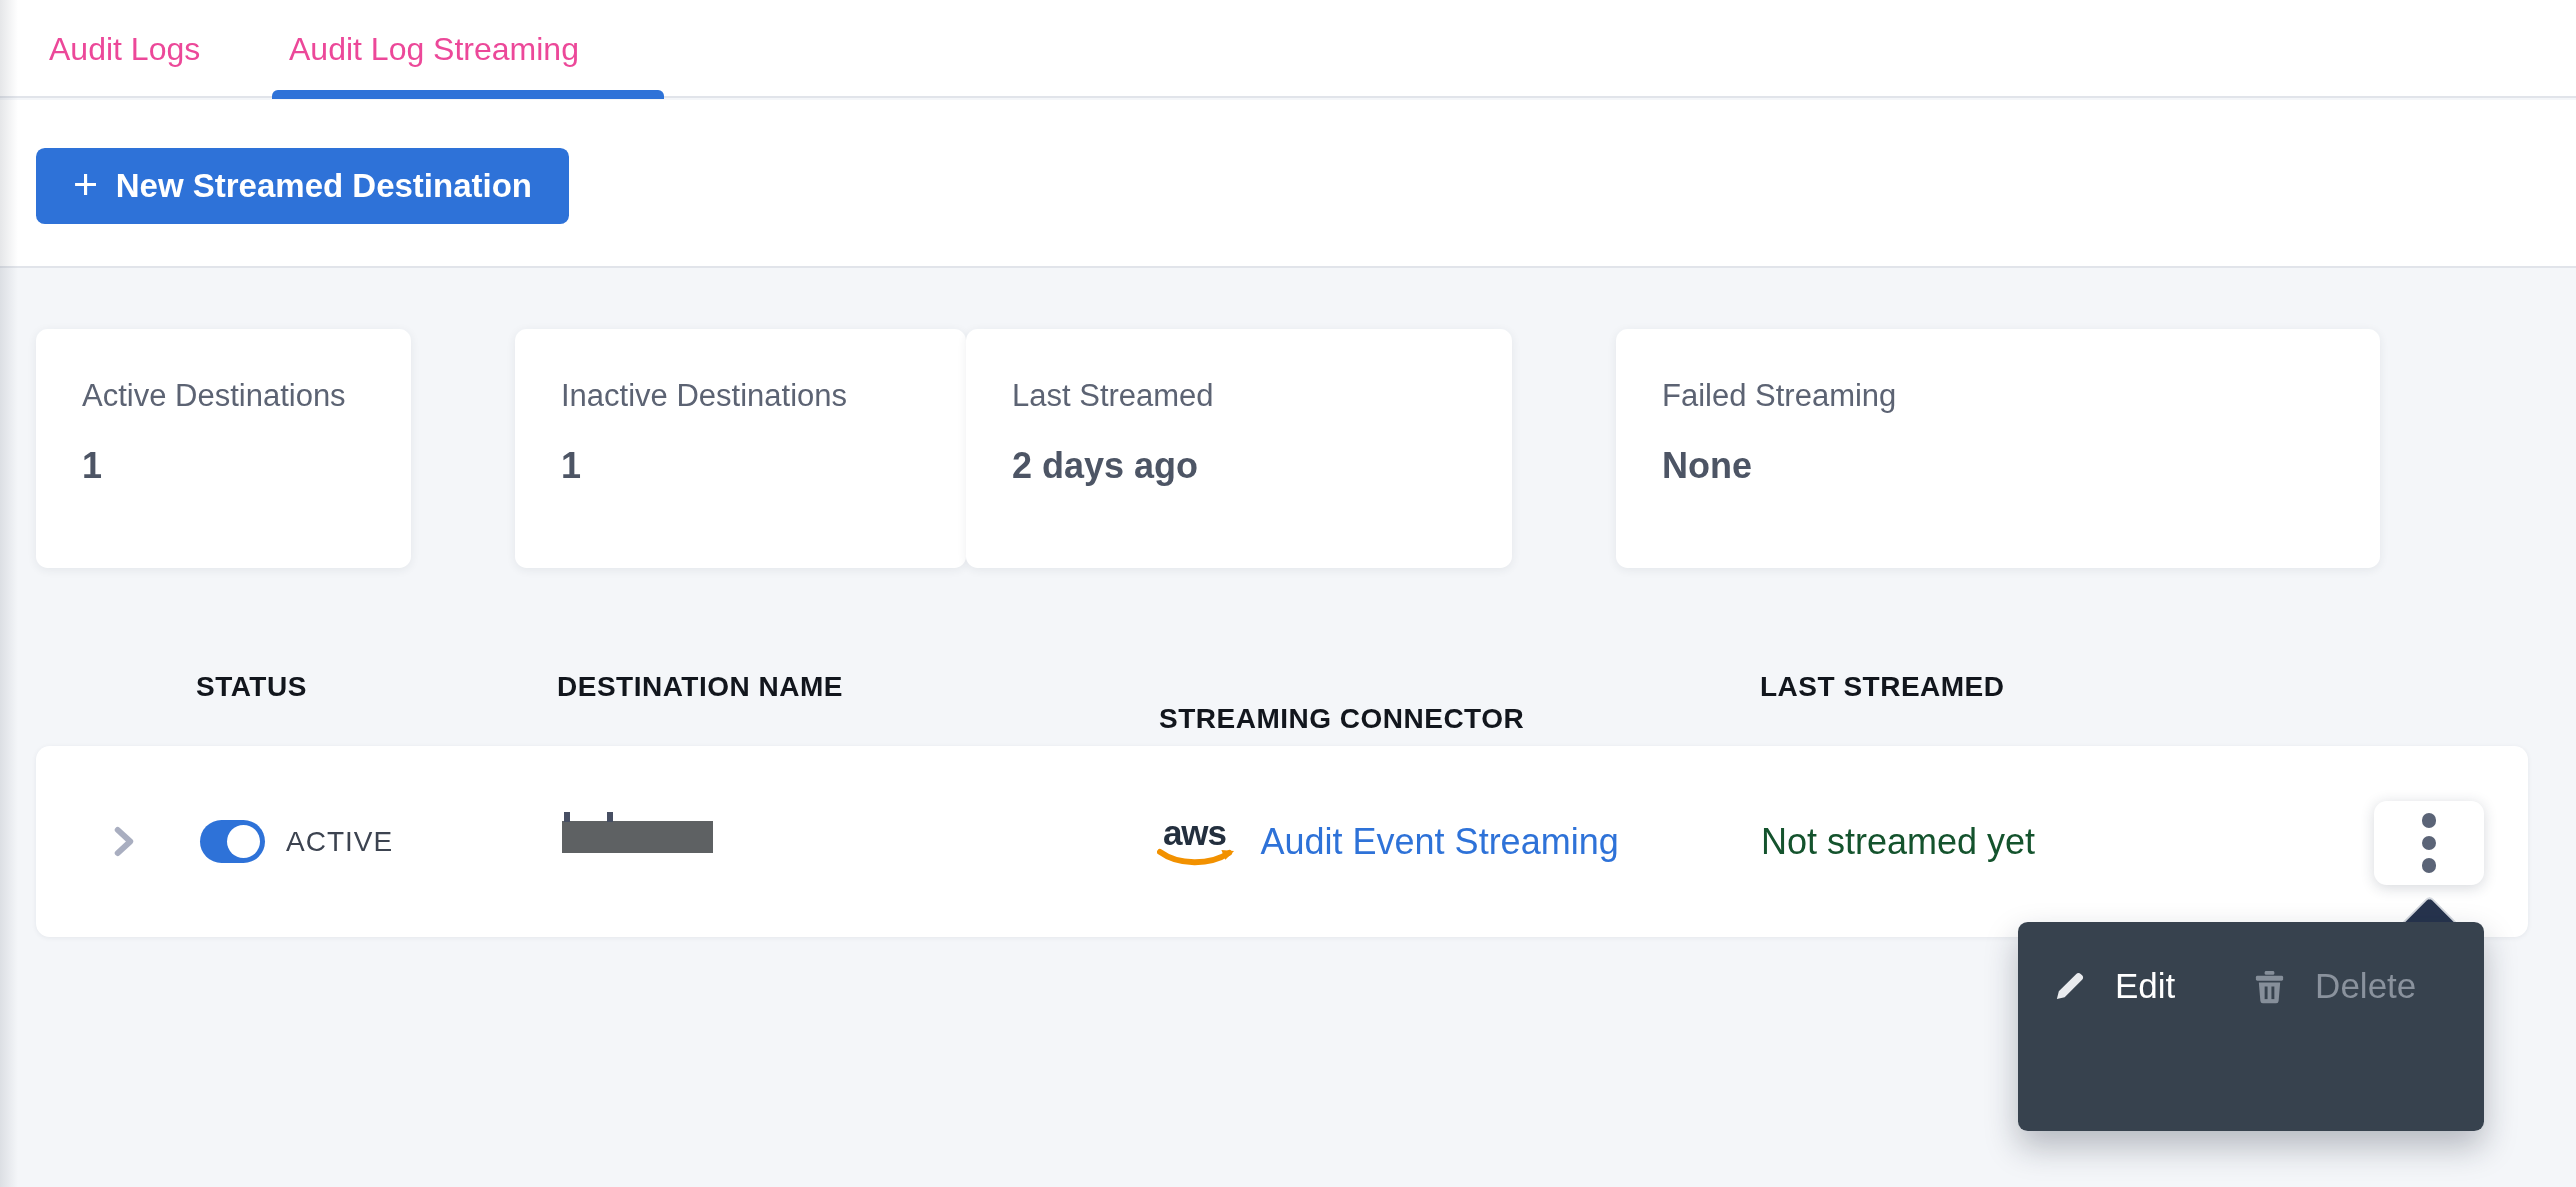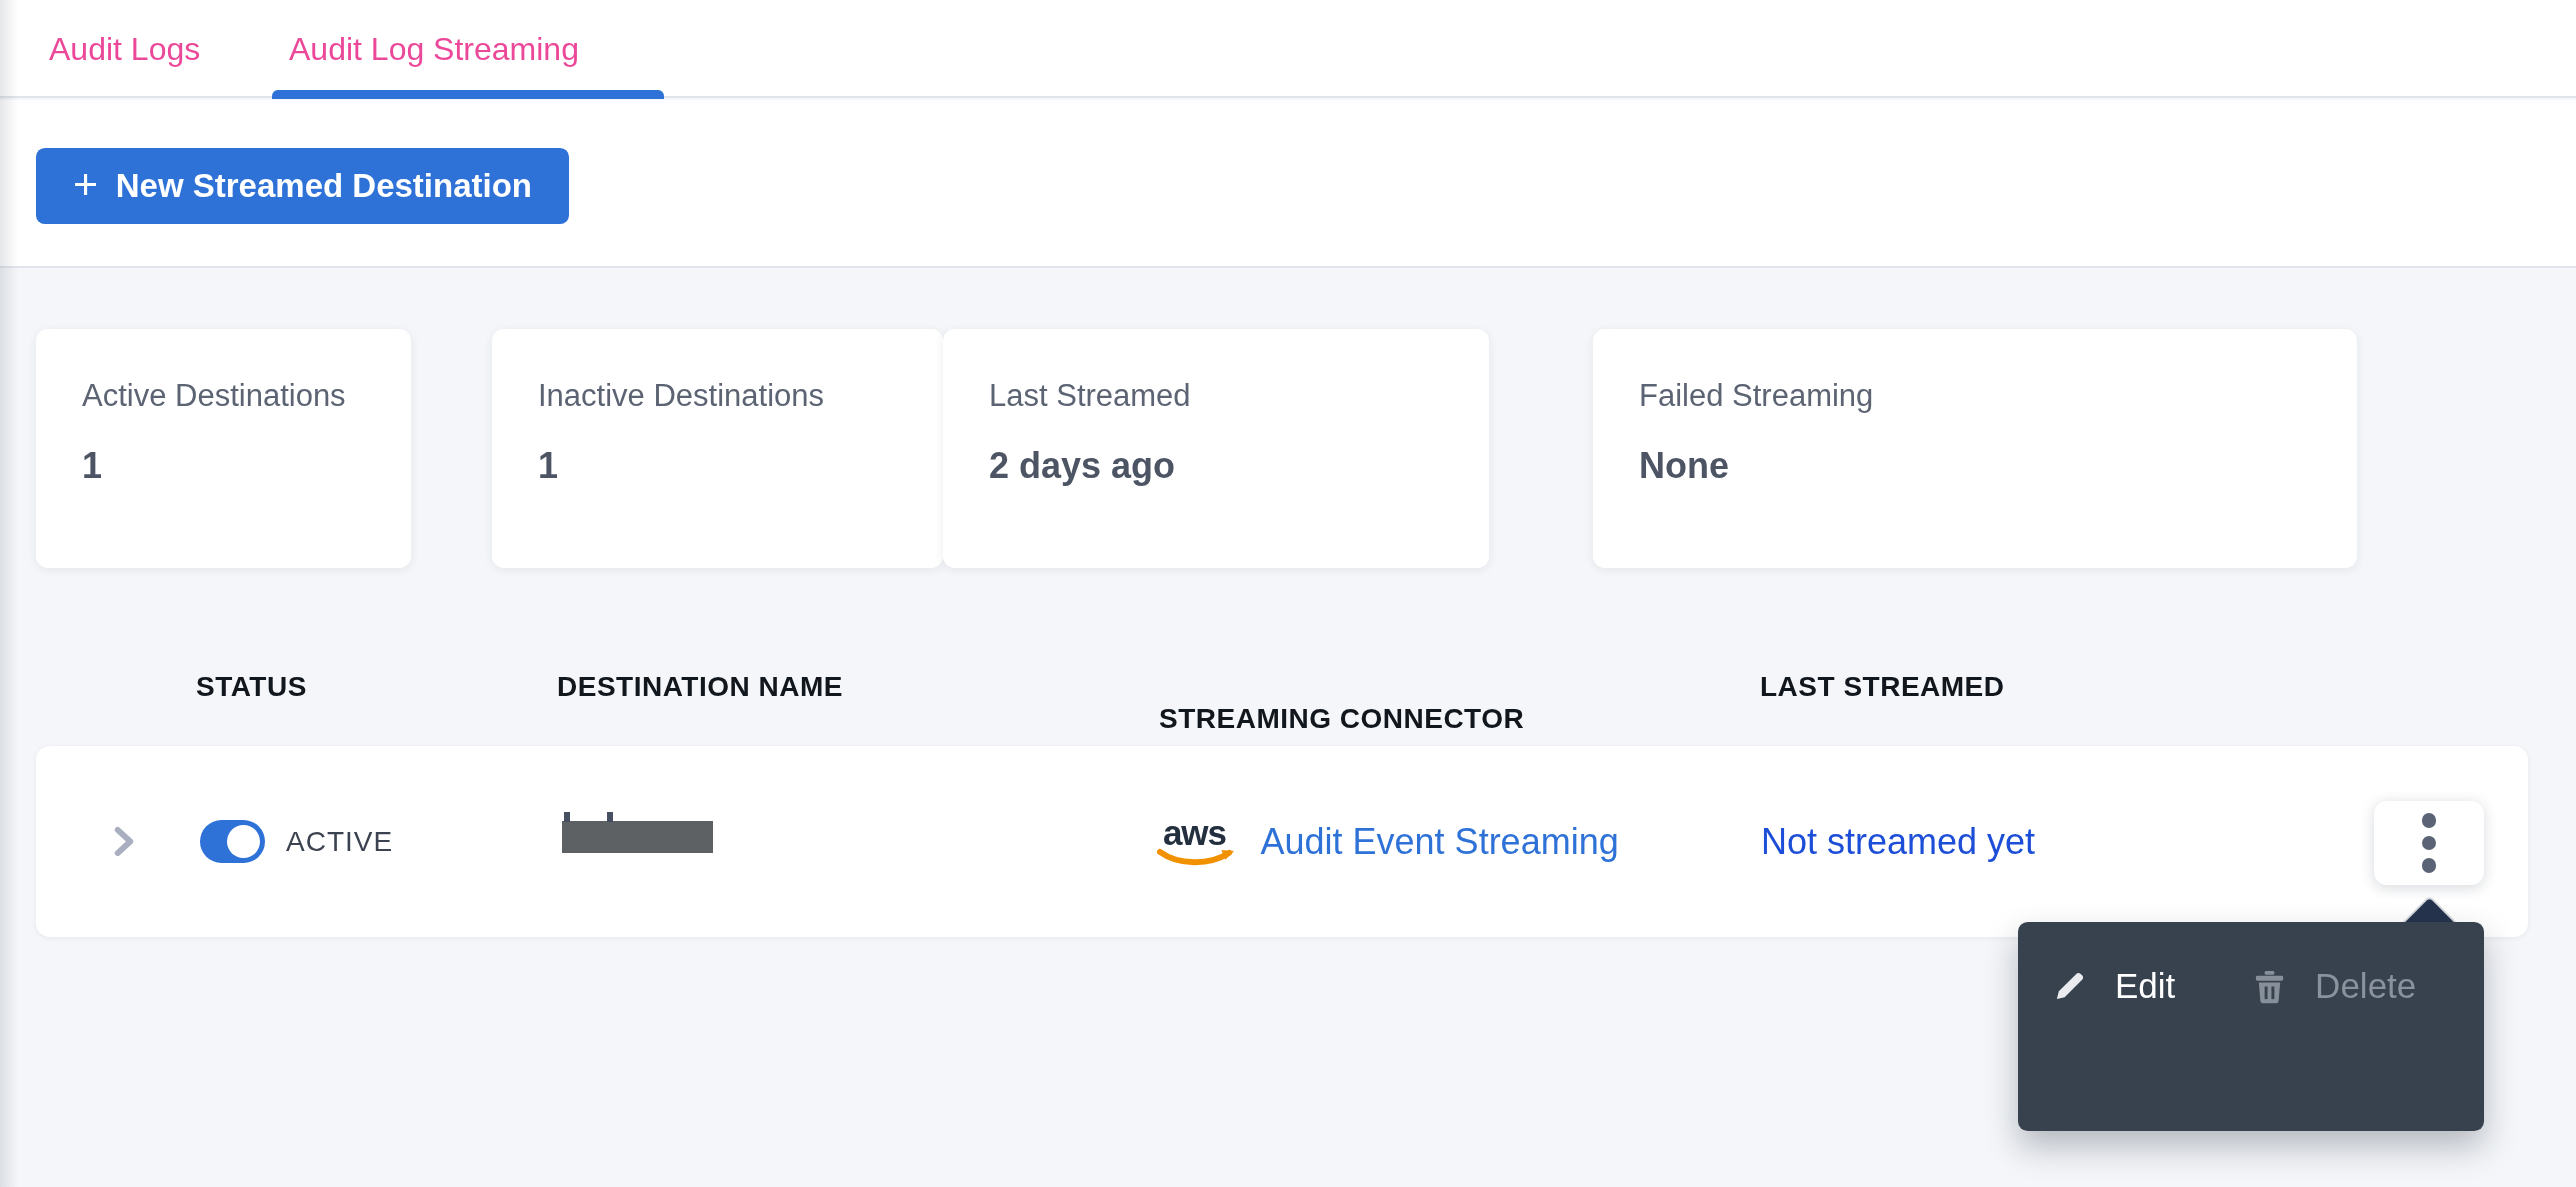--- a/index.html
+++ b/index.html
@@ -51,21 +51,21 @@
   
   .cards {
     position:absolute; left:36px; top:329px; height:239px;
     display:flex;
   }
   .card {
     background:#ffffff; border-radius:11.7px; height:239px;
     box-shadow:0 2px 9.8px rgba(35,45,65,0.08);
     padding:49px 0 0 46px;
   }
-  .card-0 { width:375px; margin-right:81px; }
+  .card-0 { width:375px; margin-right:104px; }
   .card-1 { width:451px; }
   .card-2 { width:546px; margin-right:104px; }
   .card-3 { width:764px; }
   .card .label { font-size:31px; color:#5c6373; }
   .card .value { font-size:36px; font-weight:bold; color:#4d5565; margin-top:31px; }
 
   
   .thead { position:absolute; left:0; top:671px; width:2576px; height:39px; }
   .th {
     position:absolute; font-size:28px; font-weight:bold; color:#12161d;
@@ -113,21 +113,21 @@
   .aws-word {
     font-size:35px; font-weight:bold; color:#232f3e; letter-spacing:-1px;
     position:absolute; left:5.9px; top:0;
   }
   .aws-swoosh { position:absolute; left:0; top:35px; }
   .connector-link { font-size:36px; color:#2e72d8; cursor:pointer; white-space:nowrap; }
 
   .last-streamed {
     position:absolute; left:1725px; top:0; height:191px;
     display:flex; align-items:center;
-    font-size:36px; color:#1d4ed8; white-space:nowrap;
+    font-size:36px; color:#14532d; white-space:nowrap;
   }
 
   .kebab-btn {
     position:absolute; left:2338px; top:55px; width:110px; height:84px;
     background:#ffffff; border-radius:12.7px;
     box-shadow:0 2.9px 13.7px rgba(35,45,65,0.18);
     display:flex; flex-direction:column; align-items:center; justify-content:center;
     gap:7.8px; cursor:pointer;
   }
   .kebab-btn .dot { width:14.7px; height:14.7px; border-radius:50%; background:#5b6477; }

